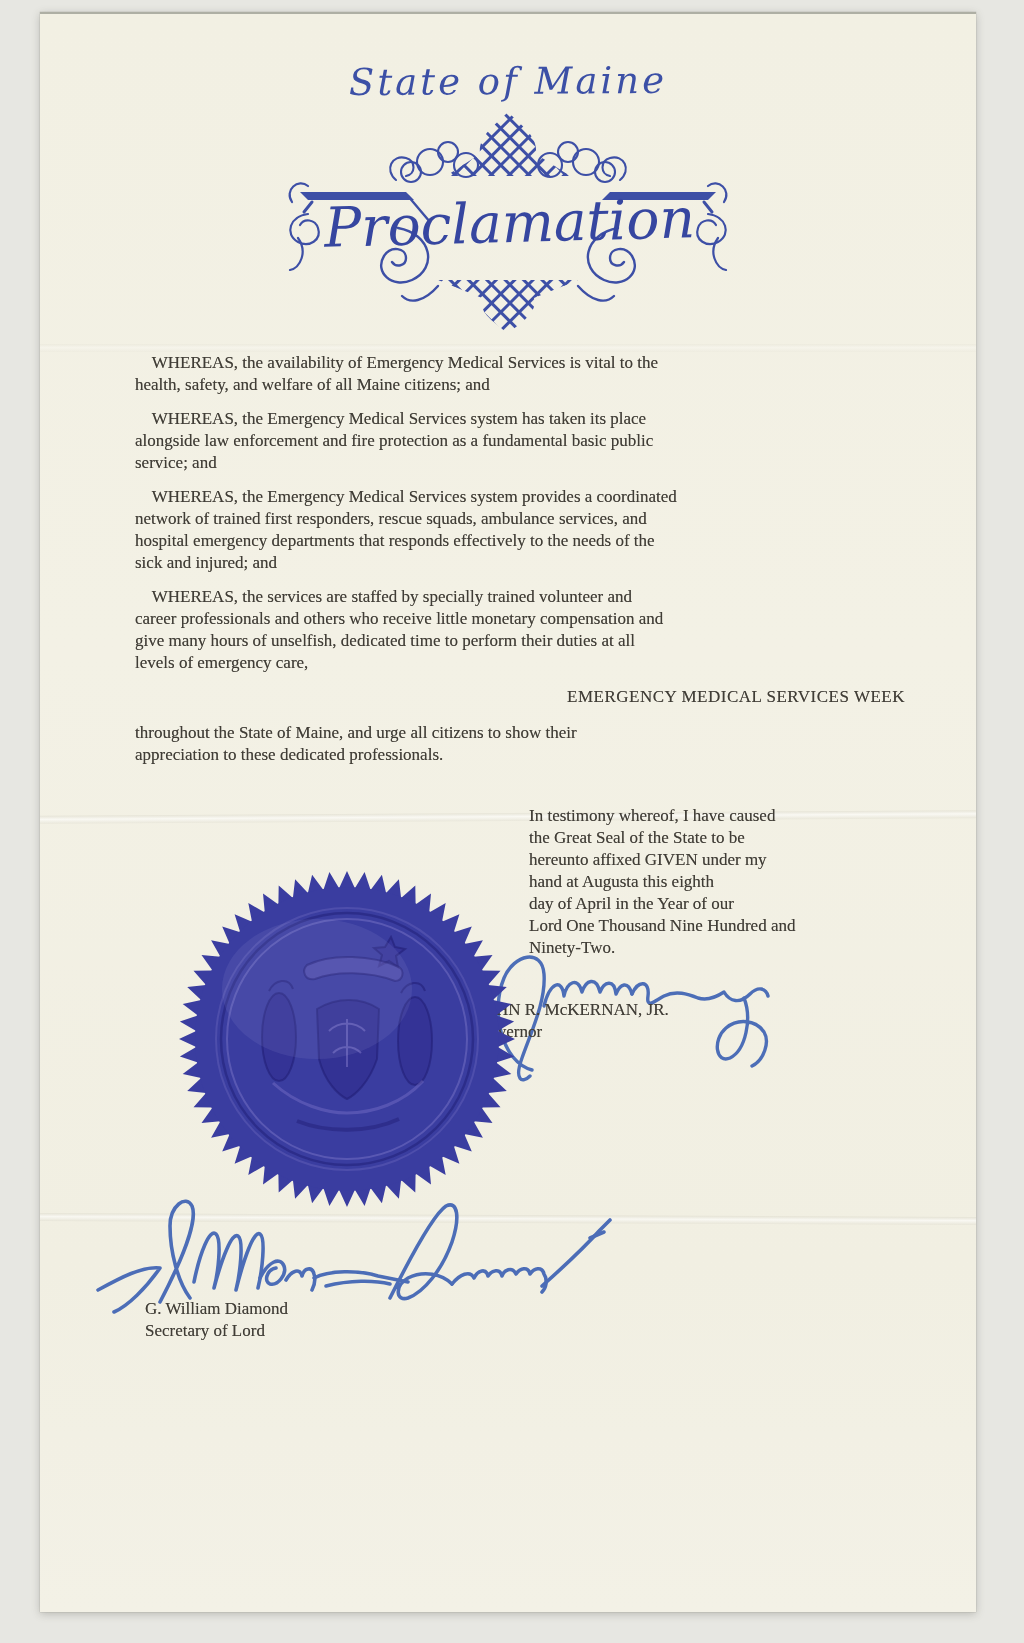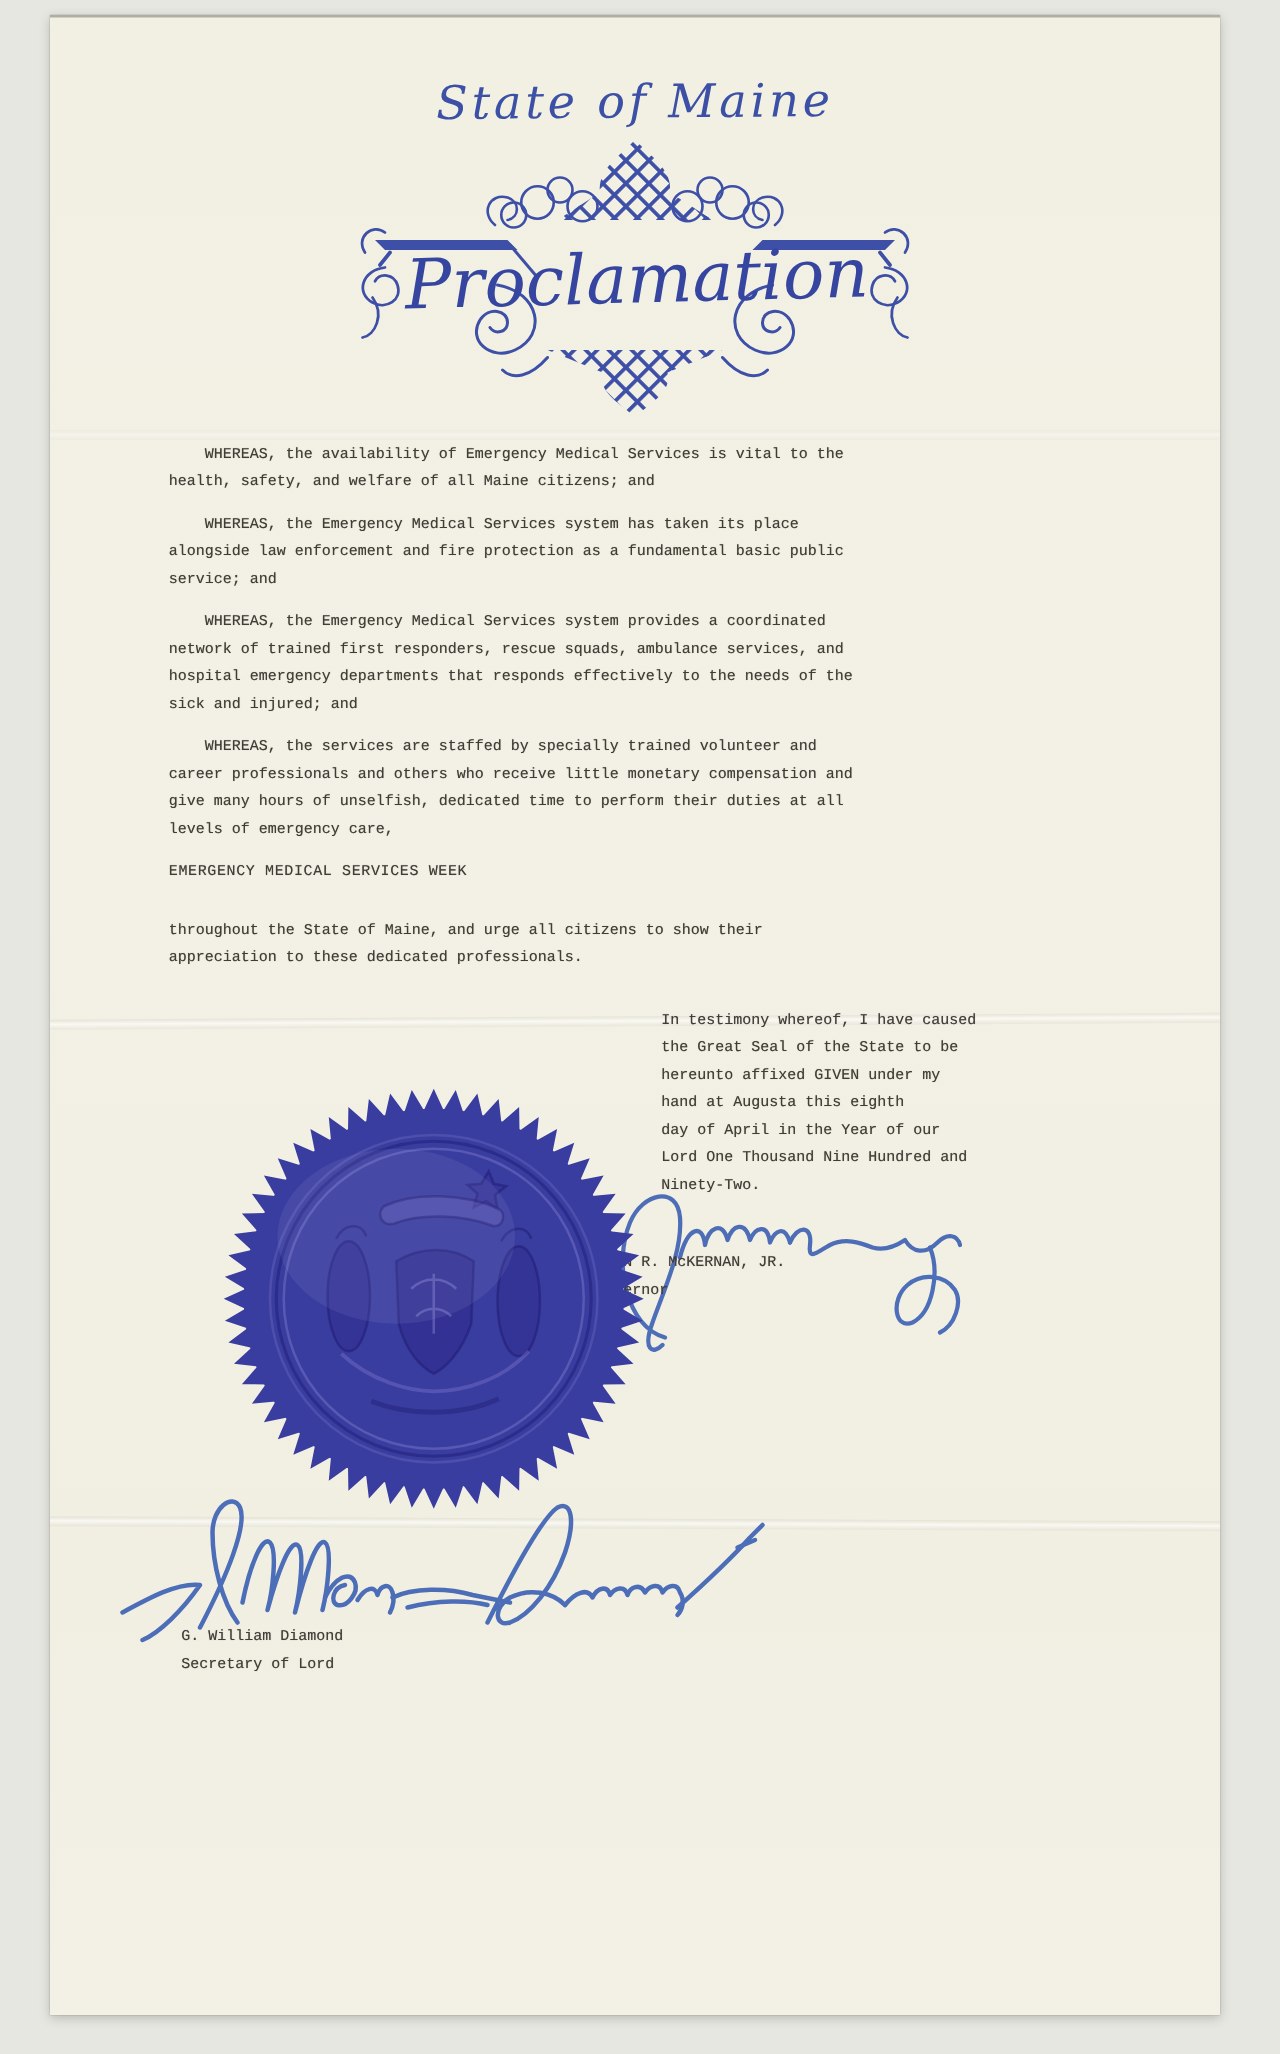--- a/index.html
+++ b/index.html
@@ -26,28 +26,28 @@
   .state-script{
     position:absolute;top:46px;left:0;width:100%;text-align:center;
     font-family:"DejaVu Serif",serif;font-style:italic;
     font-size:37px;letter-spacing:3px;color:#3c50a6;
     transform:rotate(-.4deg);
   }
   .emblem{position:absolute;top:96px;left:calc(50% - 230px);width:460px;height:228px;}
 
   
   .typed{
-    font-family:Liberation Mono, monospace;
-    font-size:12px;line-height:22px;color:#403d36;
+    font-family:Liberation Serif, serif;
+    font-size:17px;line-height:22px;color:#403d36;
     white-space:pre;
     text-shadow:0 0 .6px rgba(64,61,54,.55);
   }
   .body-col{position:absolute;left:95px;top:338px;width:770px;}
   .body-col .para{margin:0 0 12px 0;}
-  .week-title{text-align:left;margin:10px 0 25px 0;letter-spacing:.5px;}
+  .week-title{text-align:right;margin:10px 0 14px 0;letter-spacing:.5px;}
   .closing{margin:0;}
 
   .testimony{position:absolute;left:489px;top:791px;}
 
   .gov-sig{position:absolute;left:420px;top:920px;width:360px;height:150px;}
   .gov-block{position:absolute;left:437px;top:985px;}
   .sec-sig{position:absolute;left:50px;top:1168px;width:530px;height:140px;}
   .sec-block{position:absolute;left:105px;top:1284px;}
 
   .seal{position:absolute;left:137px;top:855px;width:340px;height:340px;}

